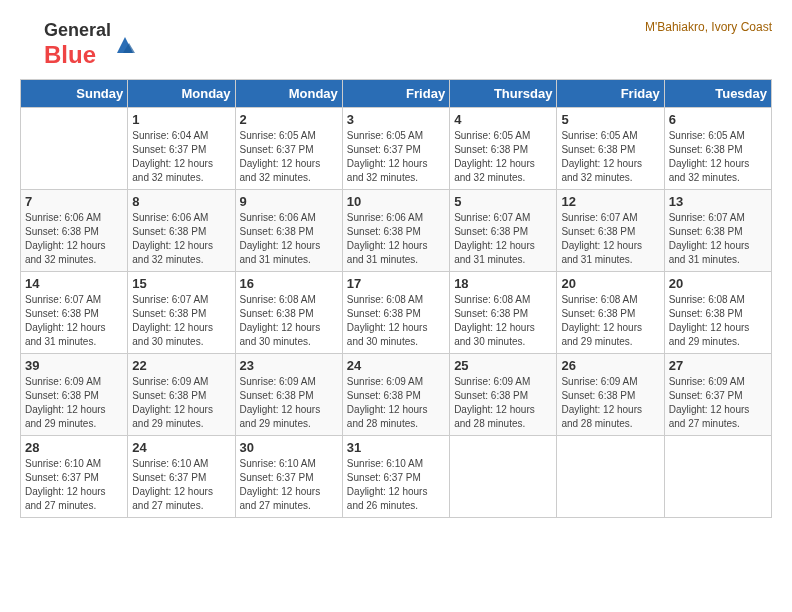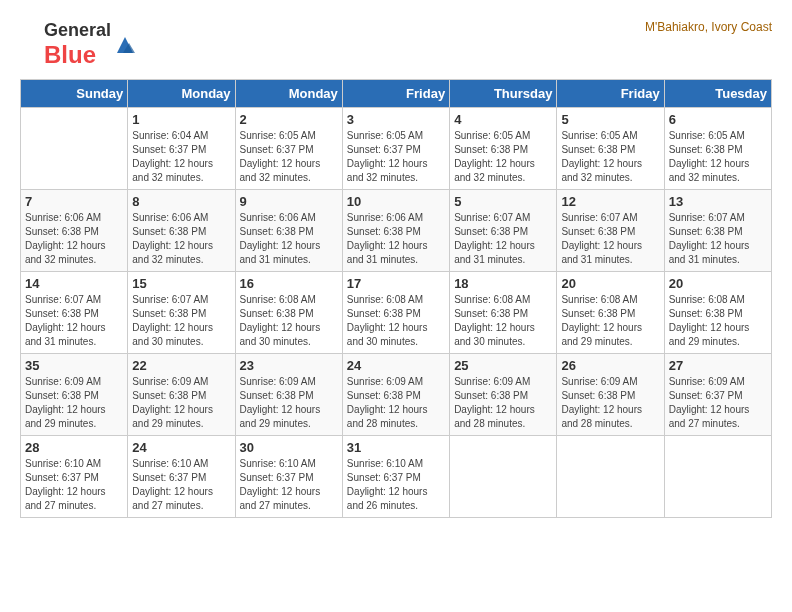--- a/index.html
+++ b/index.html
@@ -263,21 +263,21 @@
         <td>
           <span class="day-num">20</span>
           <div class="day-info" style="white-space: pre-line;">Sunrise: 6:08 AM
 Sunset: 6:38 PM
 Daylight: 12 hours
 and 29 minutes.</div>
         </td>
       </tr>
       <tr>
         <td>
-          <span class="day-num">35</span>
+          <span class="day-num">39</span>
           <div class="day-info" style="white-space: pre-line;">Sunrise: 6:09 AM
 Sunset: 6:38 PM
 Daylight: 12 hours
 and 29 minutes.</div>
         </td>
         <td>
           <span class="day-num">22</span>
           <div class="day-info" style="white-space: pre-line;">Sunrise: 6:09 AM
 Sunset: 6:38 PM
 Daylight: 12 hours

